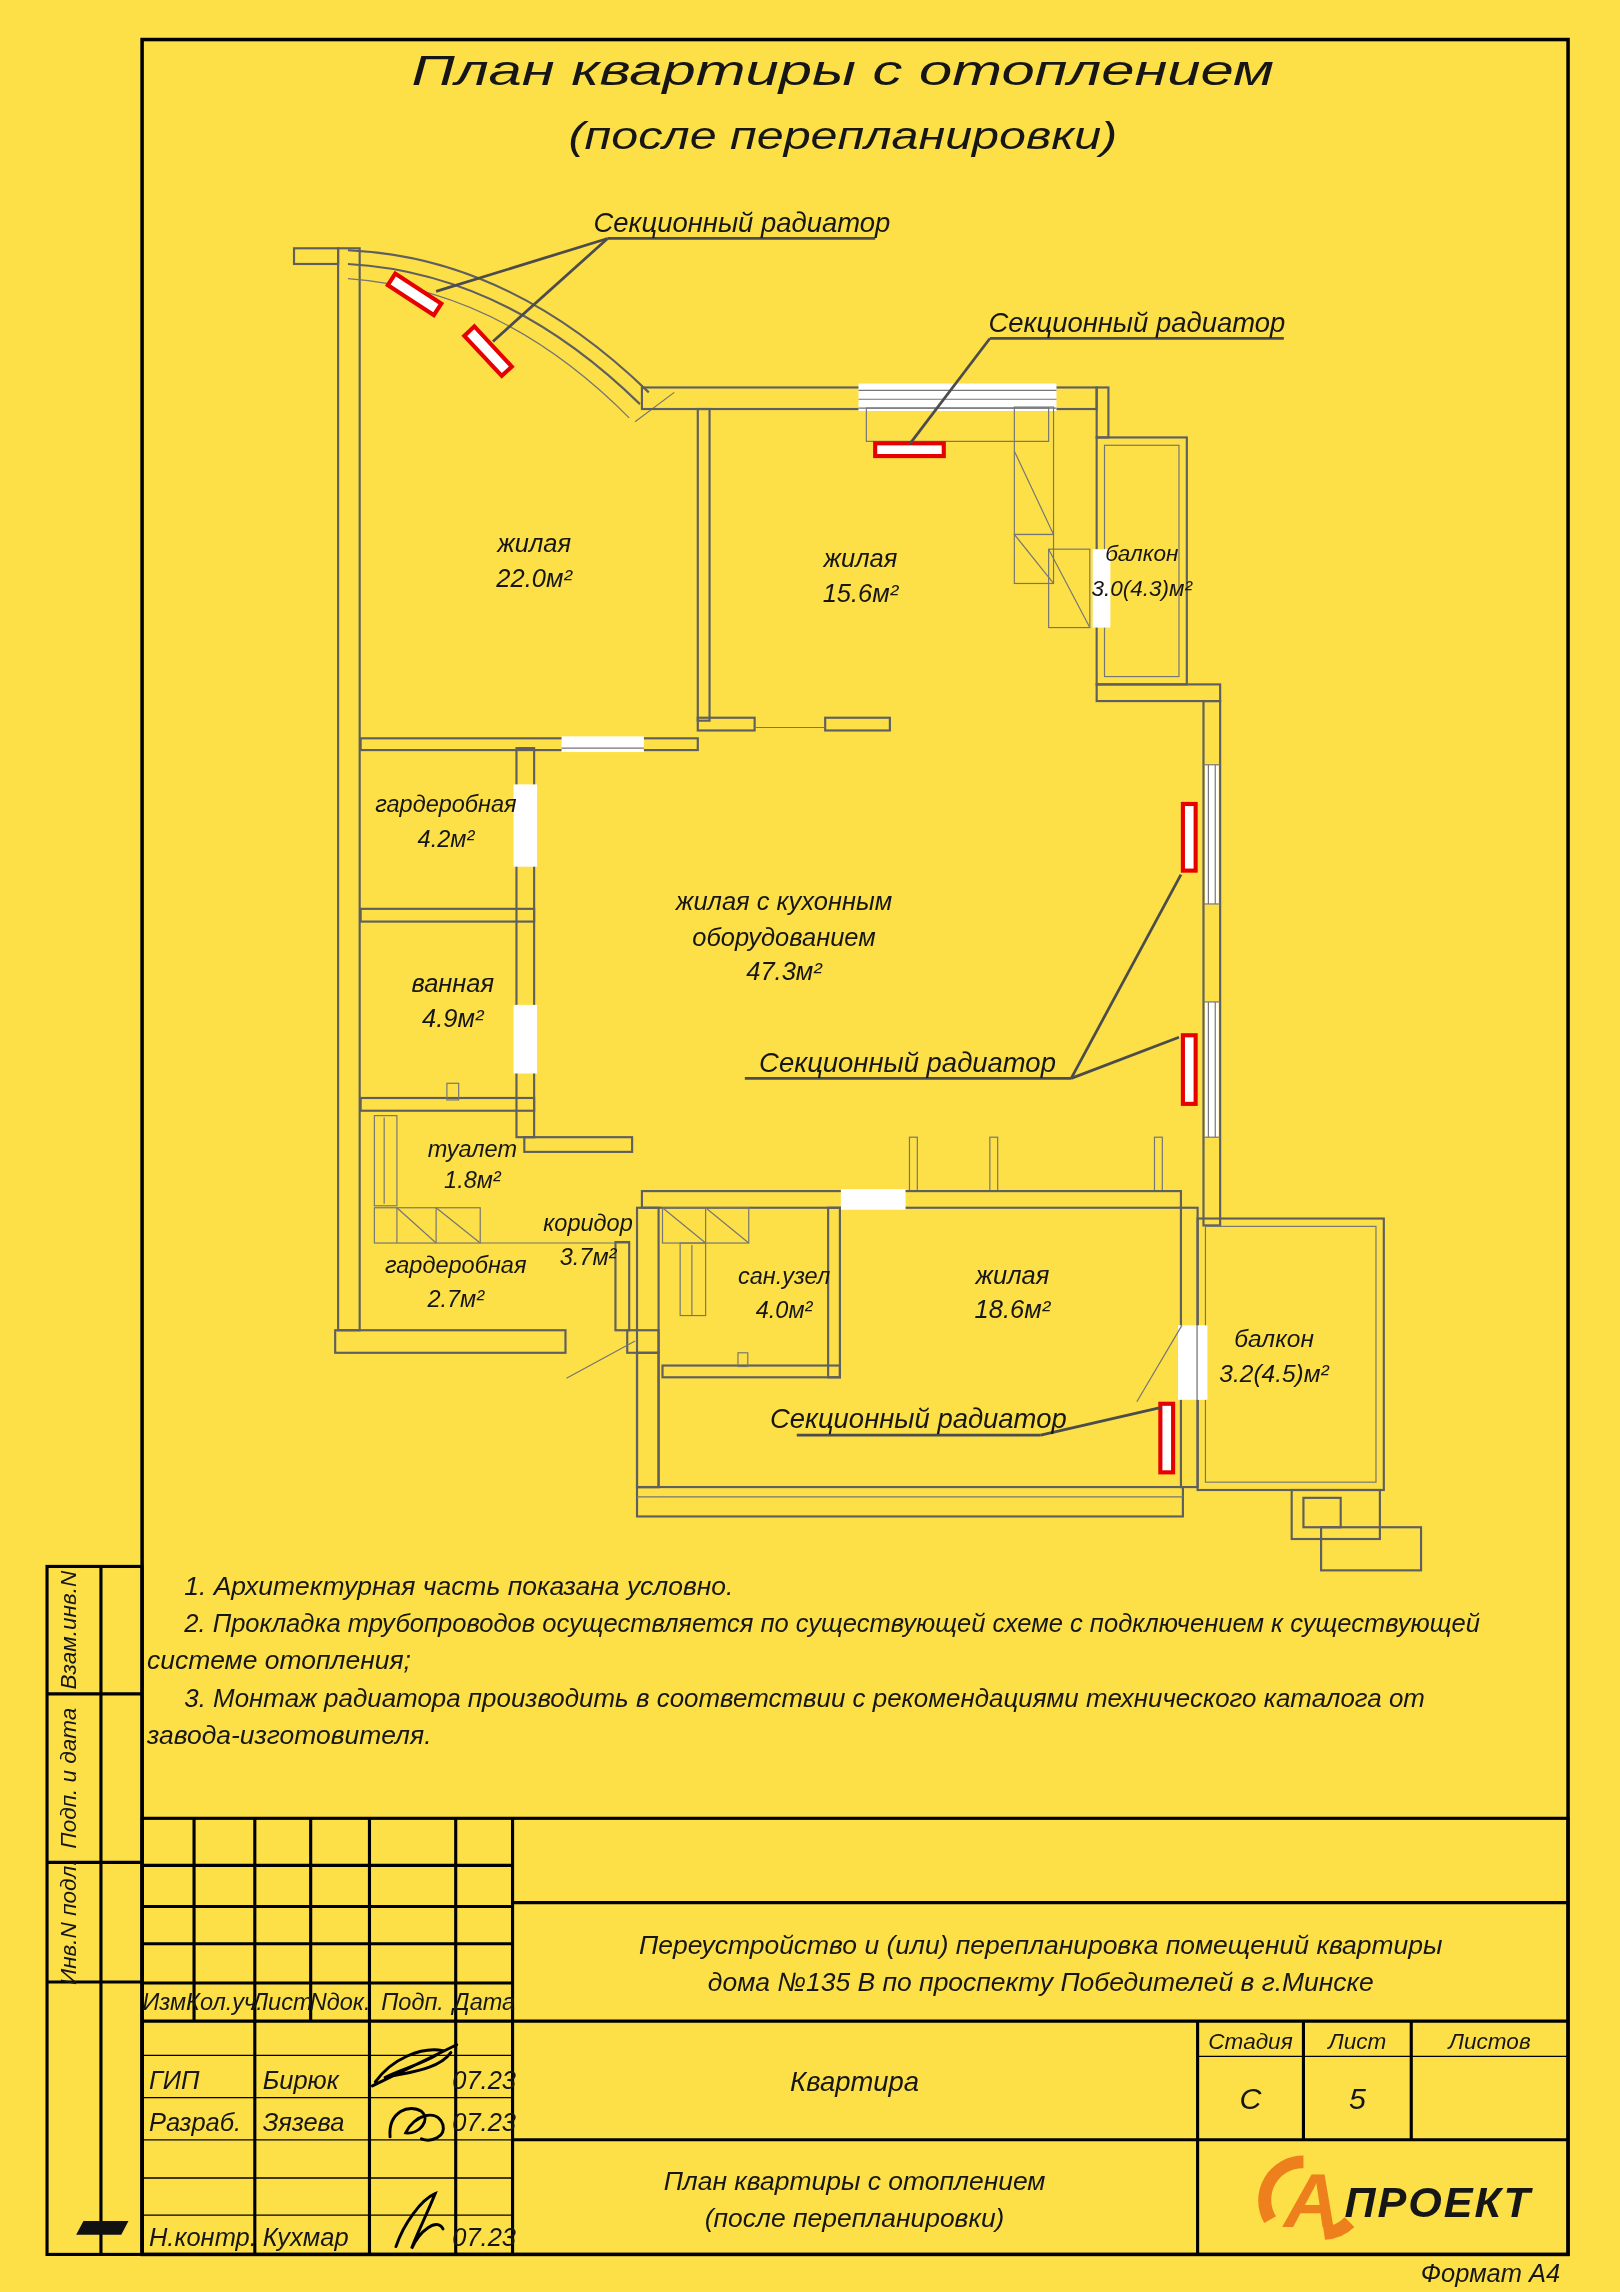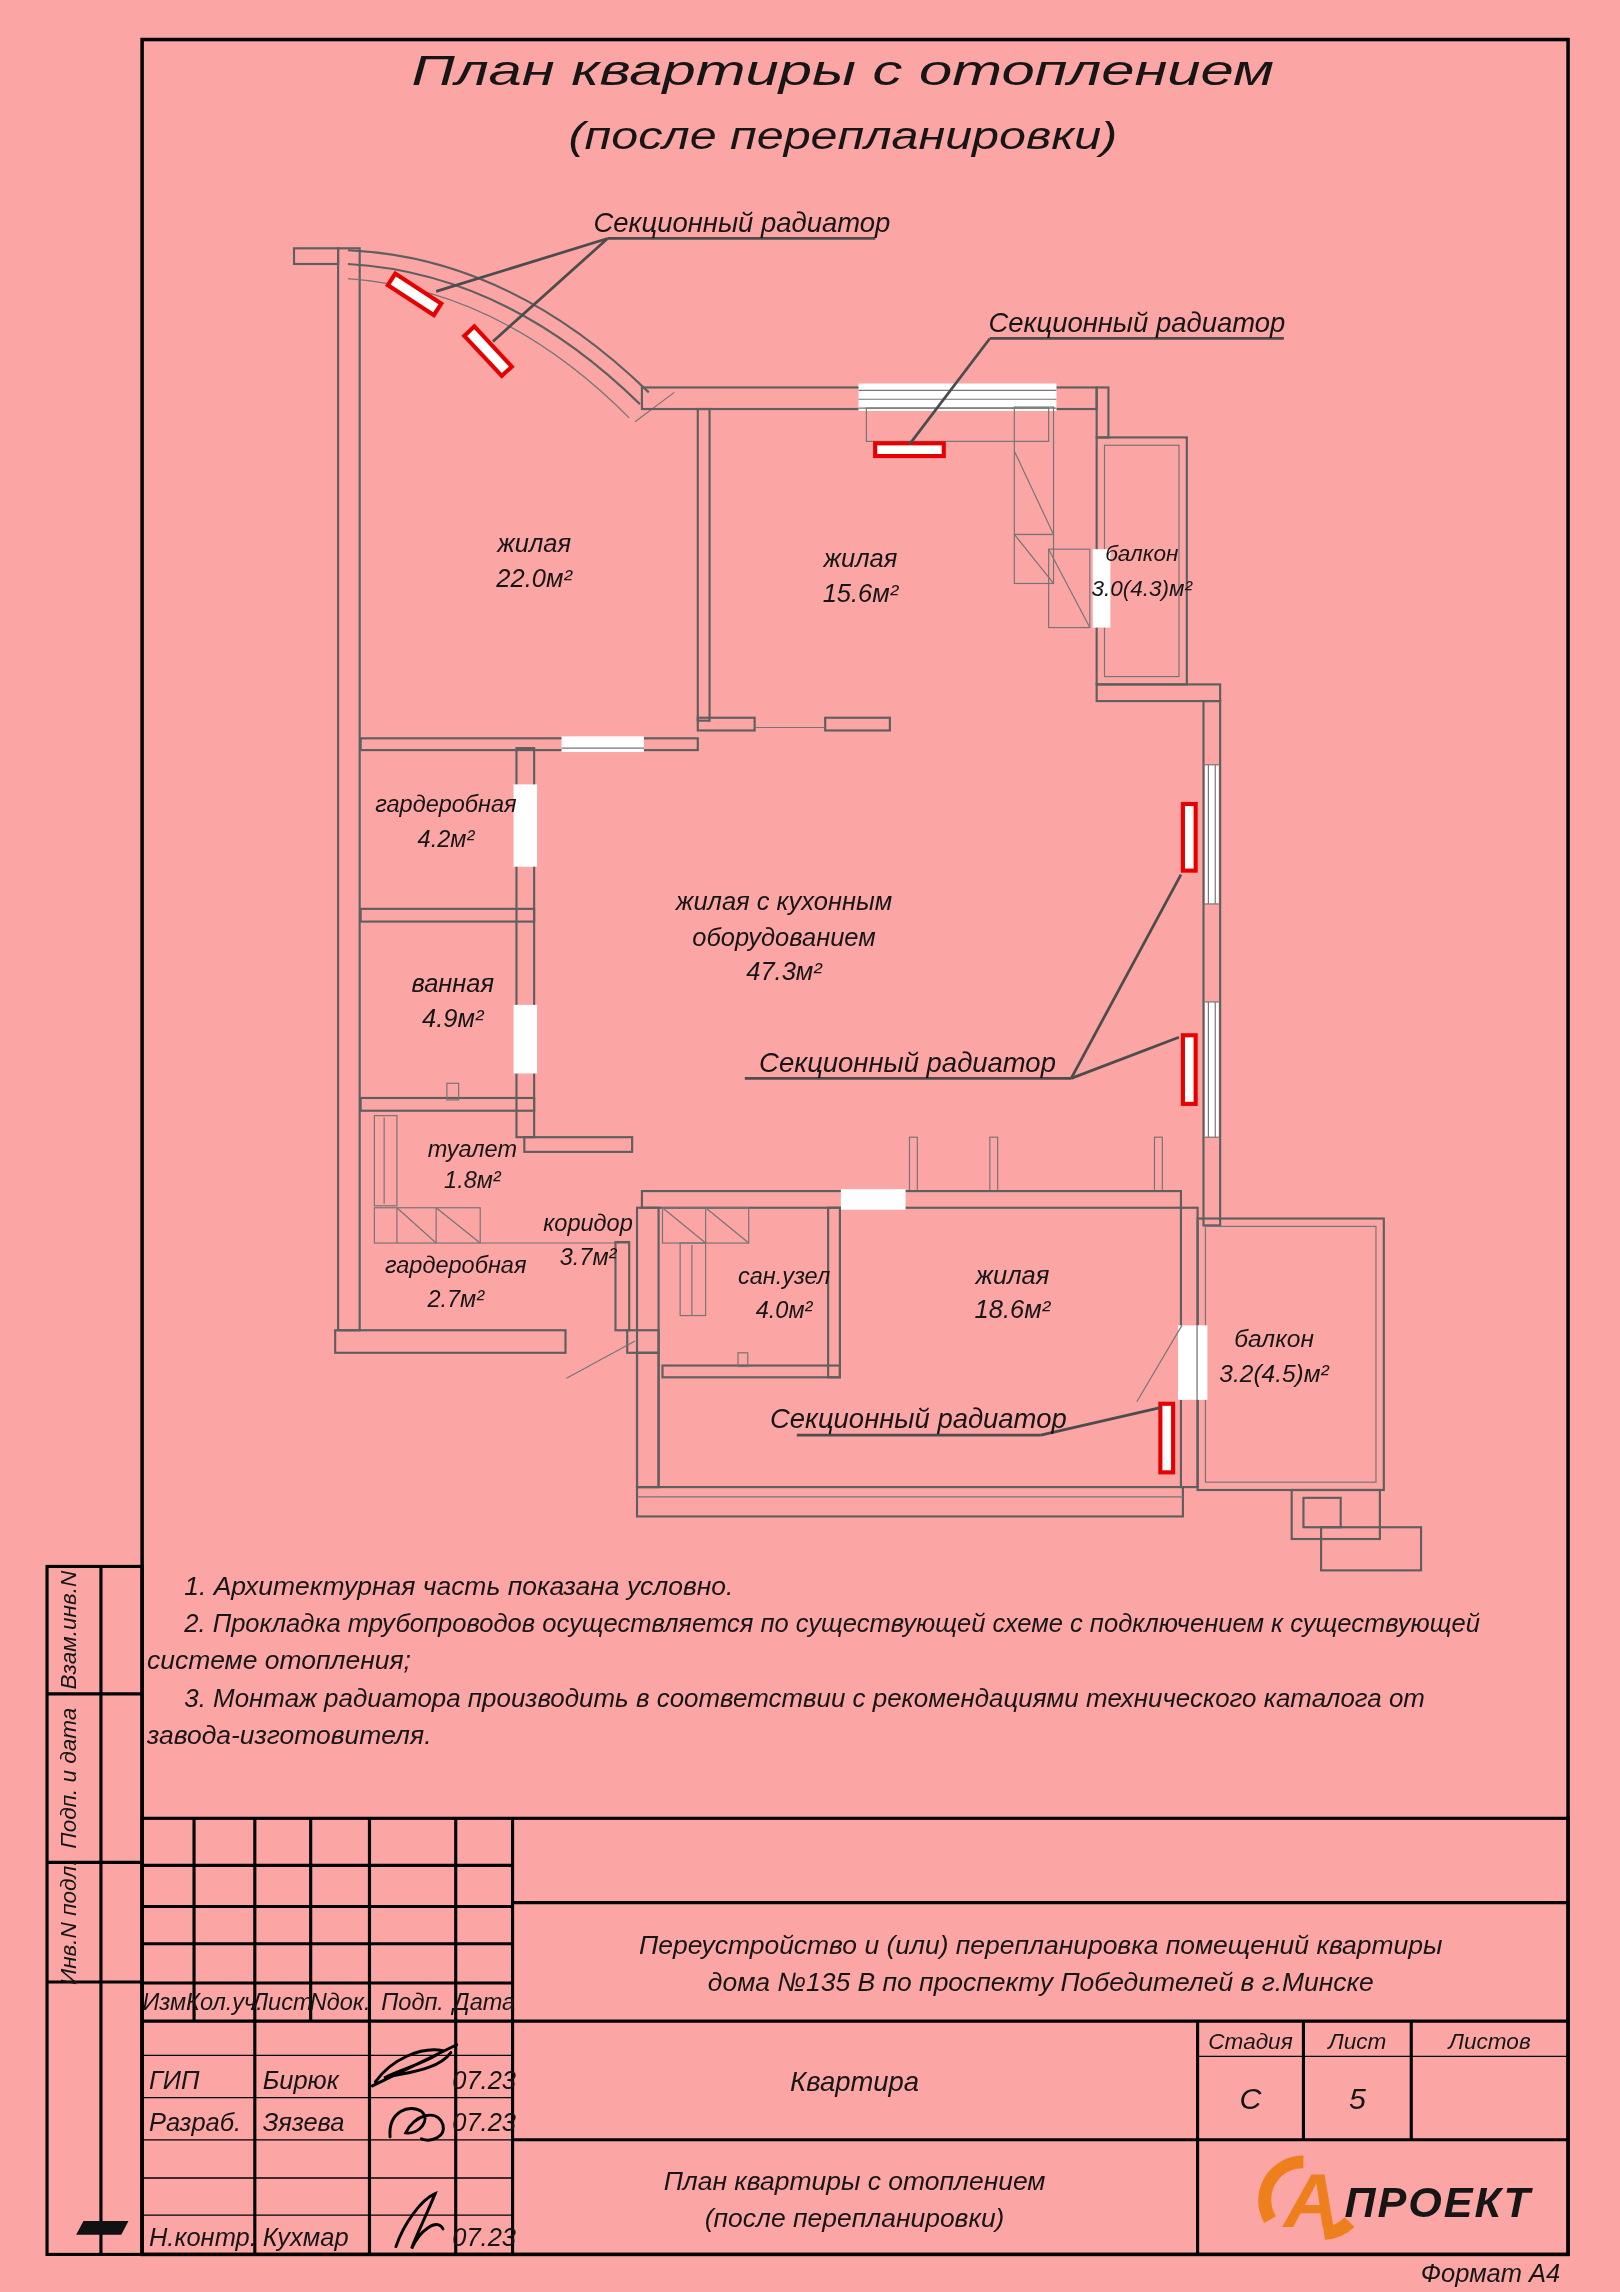--- a/index.html
+++ b/index.html
@@ -1,16 +1,16 @@
 <!DOCTYPE html>
 <html><head>
 <meta charset="utf-8">
 <style>
   html,body{margin:0;padding:0;background:#ffffff;}
-  #page{position:relative;width:1620px;height:2293px;background:#fca5a5;overflow:hidden;}
+  #page{position:relative;width:1620px;height:2293px;background:#fde047;overflow:hidden;}
   svg{position:absolute;left:0;top:0;}
   svg text{font-family:"Liberation Sans",sans-serif;font-style:italic;fill:#161616;}
   .w2{stroke:#5f5f5f;stroke-width:2.2;fill:none;}
   .w1{stroke:#757575;stroke-width:1.2;fill:none;}
   .wfill{fill:#ffffff;stroke:none;}
   .red{stroke:#e60000;stroke-width:4.2;fill:#ffffff;}
   .leader{stroke:#4c4c4c;stroke-width:2.8;fill:none;}
   .frame{stroke:#000000;stroke-width:3.6;fill:none;}
   .tb3{stroke:#000000;stroke-width:3.2;fill:none;}
   .tb1{stroke:#000000;stroke-width:1.3;fill:none;}

